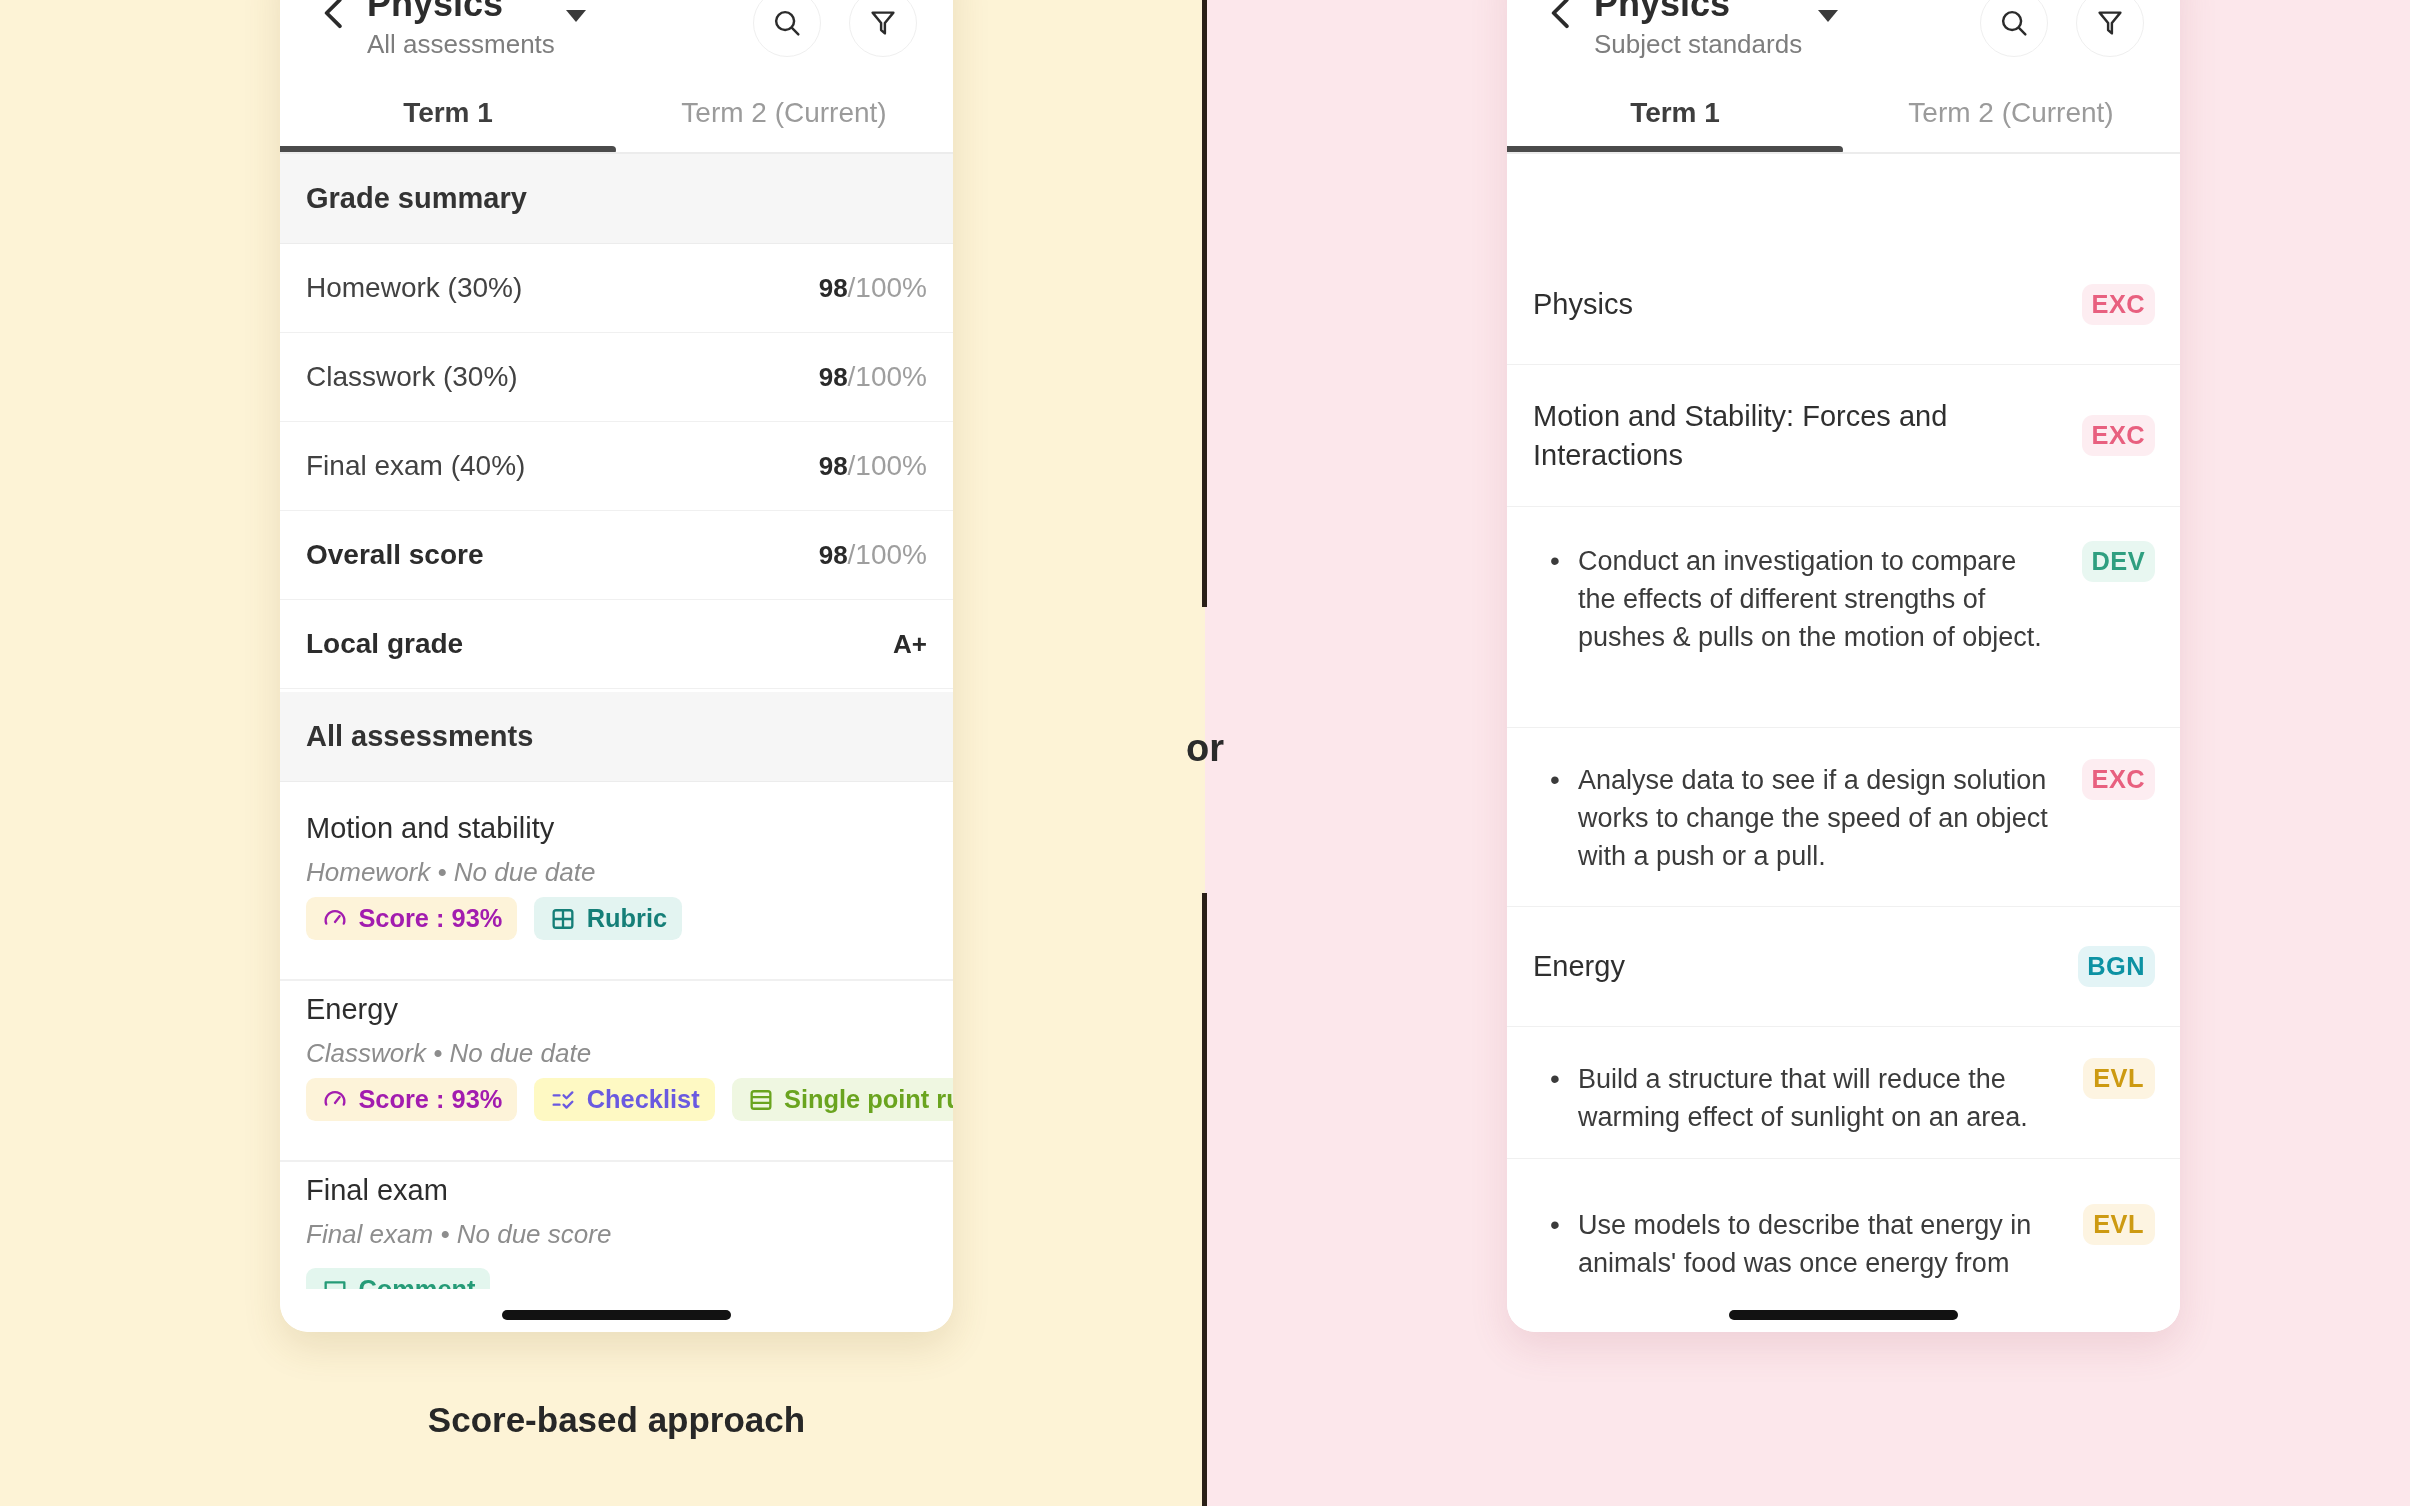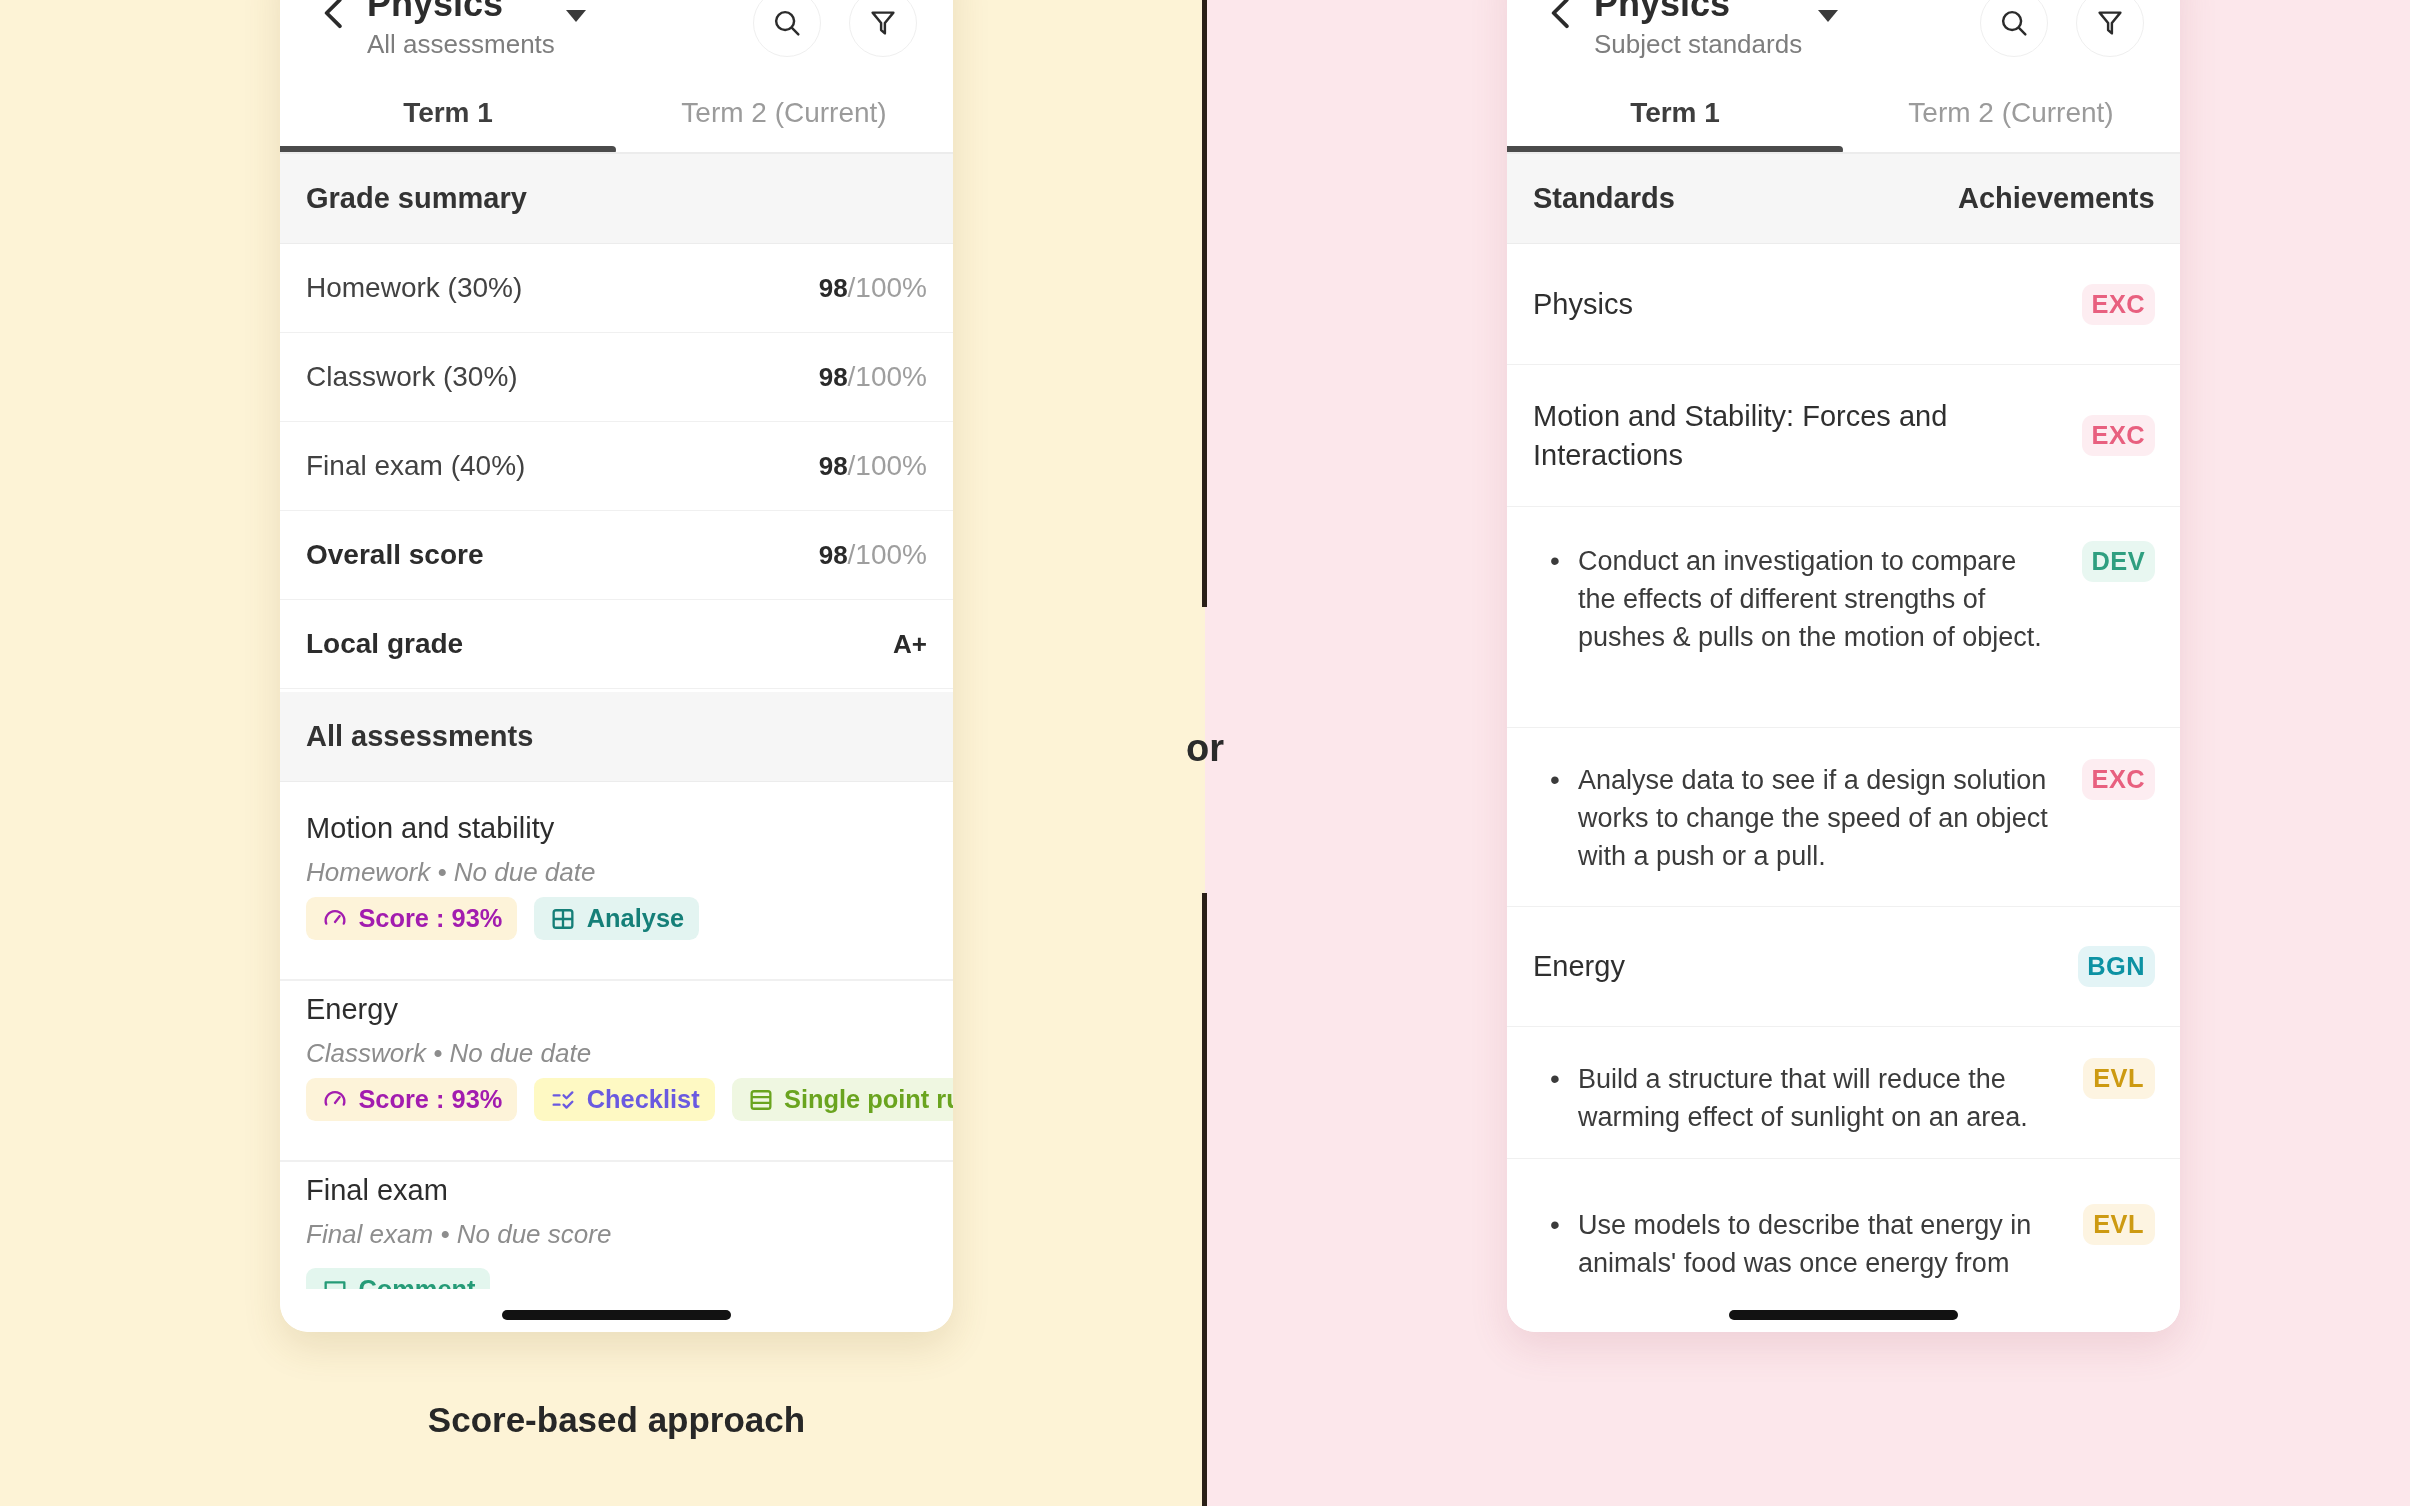--- a/index.html
+++ b/index.html
@@ -147,21 +147,21 @@
             <path d="M4.5 16 A 8 8 0 1 1 19.5 16"></path>
             <path d="M12 14.5 L16 9.5"></path>
           </svg>
         <span>Score : 93%</span>
       </span>
       <span class="chip chip-rubric">
         <svg viewBox="0 0 24 24" fill="none" stroke="currentColor" stroke-width="2" stroke-linejoin="round">
             <rect x="4" y="4.5" width="16" height="15" rx="2"></rect>
             <path d="M12 4.5 V19.5 M4 12 H20"></path>
           </svg>
-        <span>Analyse</span>
+        <span>Rubric</span>
       </span>
     </div>
     <div class="hdiv" style="top:1035px;"></div>
 
     <div class="item-title" style="top:1049px;">Energy</div>
     <div class="item-meta" style="top:1094px;">Classwork • No due date</div>
     <div class="chips" style="top:1134px;">
       <span class="chip chip-score">
         <svg viewBox="0 0 24 24" fill="none" stroke="currentColor" stroke-width="2" stroke-linecap="round">
             <path d="M4.5 16 A 8 8 0 1 1 19.5 16"></path>
@@ -221,24 +221,20 @@
       <svg viewBox="0 0 36 36" fill="none" stroke="currentColor" stroke-width="2.6" stroke-linejoin="round">
           <path d="M7 7 H29 L20 18 V29 L16 25.5 V18 Z"></path>
         </svg>
     </div>
 
     <div class="tab tab-1">Term 1</div>
     <div class="tab tab-2">Term 2 (Current)</div>
     <div class="tab-underline"></div>
     <div class="tabs-divider"></div>
 
-    <div class="band band-top">
-      <span>Standards</span>
-      <span>Achievements</span>
-    </div>
 
     <div class="trows">
       <div class="trow trow-heading h1">
         <span class="trow-text">Physics</span>
         <span class="badge badge-exc">EXC</span>
       </div>
       <div class="trow trow-heading h2">
         <span class="trow-text">Motion and Stability: Forces and Interactions</span>
         <span class="badge badge-exc">EXC</span>
       </div>

